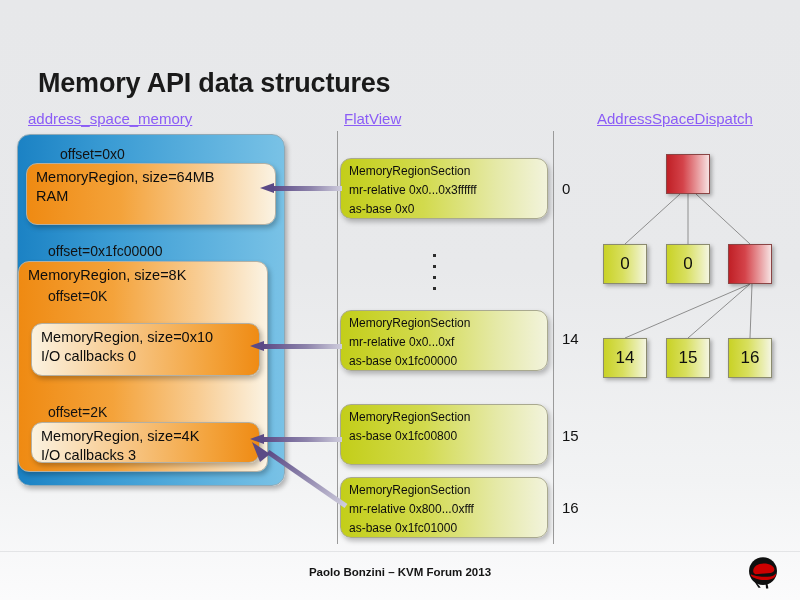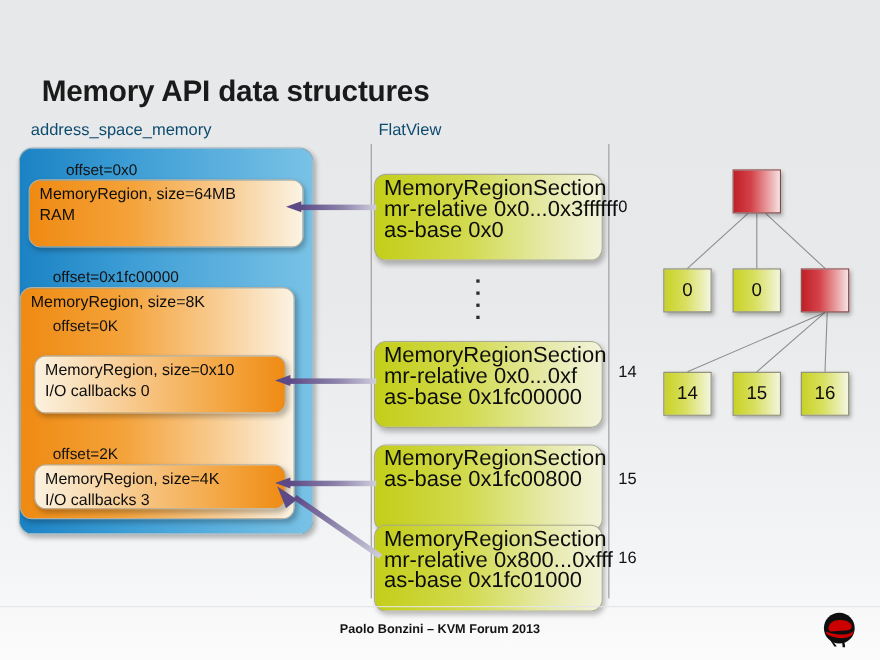--- a/index.html
+++ b/index.html
@@ -27,22 +27,23 @@
     font-size: 27px;
     font-weight: bold;
     color: #1a1a1a;
     letter-spacing: -0.2px;
   }
 
   
   .caption {
     position: absolute;
     font-size: 15px;
-    color: #0c4a6e;
+    color: #8b5cf6;
     white-space: nowrap;
+    text-decoration: underline;
   }
   #cap-as   { left: 28px;  top: 110px; }
   #cap-fv   { left: 344px; top: 110px; }
   #cap-asd  { left: 597px; top: 110px; }
 
   
   .as-box {
     position: absolute;
     left: 17px;
     top: 134px;
@@ -99,28 +100,28 @@
     width: 1px;
     background: #9a9a9a;
   }
   #fv-rail-left  { left: 337px; top: 131px; height: 413px; }
   #fv-rail-right { left: 553px; top: 131px; height: 413px; }
 
   .mrs-box {
     position: absolute;
     left: 340px;
     width: 208px;
-    height: 79px;
+    height: 61px;
     border-radius: 11px;
     border: 1px solid #a9a98f;
     box-sizing: border-box;
     background: linear-gradient(to right, #c3ce19 0%, #d2da4d 40%, #e5e9a6 75%, #f2f3dc 100%);
     box-shadow: 2px 3px 5px rgba(0,0,0,0.25);
     padding: 3px 8px 0 8px;
-    font-size: 20px;
+    font-size: 12px;
     line-height: 19px;
     color: #0d0d0d;
     white-space: nowrap;
   }
   #mrs-0  { top: 158px; }
   #mrs-14 { top: 310px; }
   #mrs-15 { top: 404px; }
   #mrs-16 { top: 477px; }
 
   .fv-index {
@@ -225,20 +226,21 @@
 </style>
 </head>
 <body>
 
 <div id="slide">
 
   <h1 class="slide-title">Memory API data structures</h1>
 
   <div class="caption" id="cap-as">address_space_memory</div>
   <div class="caption" id="cap-fv">FlatView</div>
+  <div class="caption" id="cap-asd">AddressSpaceDispatch</div>
 
   <div class="as-box"></div>
 
   <div class="offset-label" id="off-0x0">offset=0x0</div>
   <div class="mr-box grad-orange-lr" id="mr-ram">
     <div>MemoryRegion, size=64MB</div>
     <div>RAM</div>
   </div>
 
   <div class="offset-label" id="off-0x1fc">offset=0x1fc00000</div>

